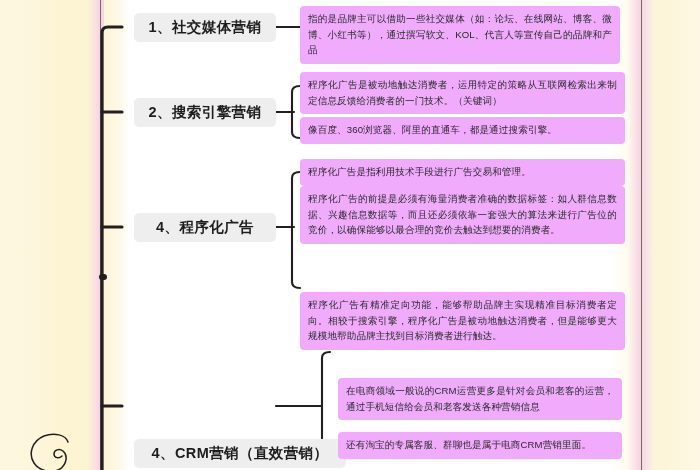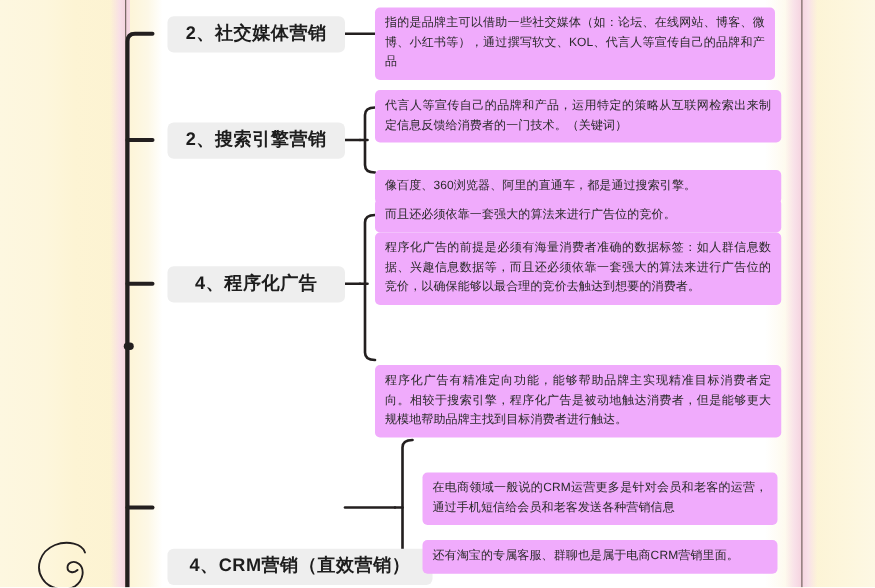--- a/index.html
+++ b/index.html
@@ -174,41 +174,41 @@
         <path d="M288 227 L294 227"></path>
         <path d="M300 172 Q292 172 292 178 L292 282 Q292 288 300 288"></path>
 
         <path d="M276 406 L316 406"></path>
         <path d="M330 352 Q322 352 322 358 L322 440 Q322 446 330 446"></path>
         <path d="M316 406 L322 406"></path>
       </g>
     </svg>
 
     <div class="topic" style="left:134px; top:13px; width:142px; height:29px;">
-      <span>2、社交媒体营销</span>
+      <span>1、社交媒体营销</span>
     </div>
     <div class="detail" style="left:300px; top:6px; width:320px;">
       <span>指的是品牌主可以借助一些社交媒体（如：论坛、在线网站、博客、微博、小红书等），通过撰写软文、KOL、代言人等宣传自己的品牌和产品</span>
     </div>
 
     <div class="topic" style="left:134px; top:98px; width:142px; height:29px;">
       <span>2、搜索引擎营销</span>
     </div>
     <div class="detail" style="left:300px; top:72px; width:325px;">
-      <span>代言人等宣传自己的品牌和产品，运用特定的策略从互联网检索出来制定信息反馈给消费者的一门技术。（关键词）</span>
-    </div>
-    <div class="detail" style="left:300px; top:136px; width:325px;">
+      <span>程序化广告是被动地触达消费者，运用特定的策略从互联网检索出来制定信息反馈给消费者的一门技术。（关键词）</span>
+    </div>
+    <div class="detail" style="left:300px; top:117px; width:325px;">
       <span>像百度、360浏览器、阿里的直通车，都是通过搜索引擎。</span>
     </div>
 
     <div class="topic" style="left:134px; top:213px; width:142px; height:29px;">
       <span>4、程序化广告</span>
     </div>
     <div class="detail" style="left:300px; top:159px; width:325px;">
-      <span>而且还必须依靠一套强大的算法来进行广告位的竞价。</span>
+      <span>程序化广告是指利用技术手段进行广告交易和管理。</span>
     </div>
     <div class="detail" style="left:300px; top:186px; width:325px;">
       <span>程序化广告的前提是必须有海量消费者准确的数据标签：如人群信息数据、兴趣信息数据等，而且还必须依靠一套强大的算法来进行广告位的竞价，以确保能够以最合理的竞价去触达到想要的消费者。</span>
     </div>
     <div class="detail" style="left:300px; top:260px; width:325px;margin-top:32px;">
       <span>程序化广告有精准定向功能，能够帮助品牌主实现精准目标消费者定向。相较于搜索引擎，程序化广告是被动地触达消费者，但是能够更大规模地帮助品牌主找到目标消费者进行触达。</span>
     </div>
 
     <div class="topic" style="left:134px; top:392px; width:212px; height:29px;margin-top:47px;">
       <span>4、CRM营销（直效营销）</span>

